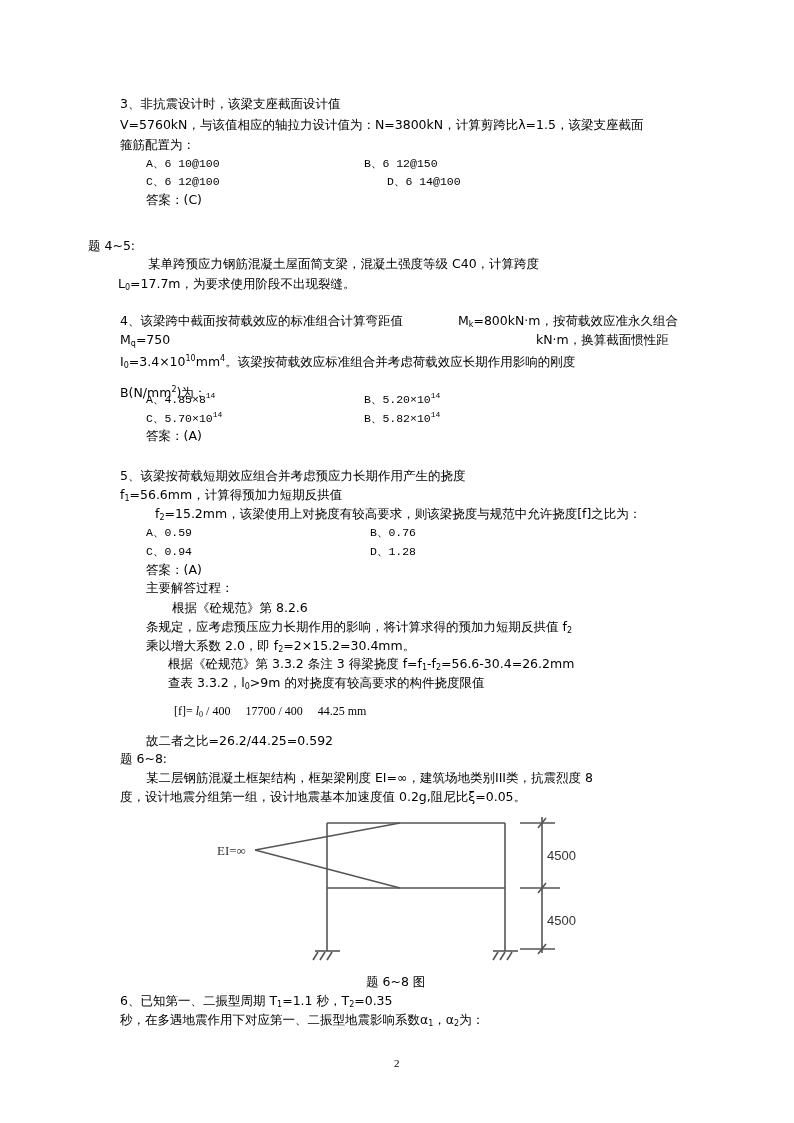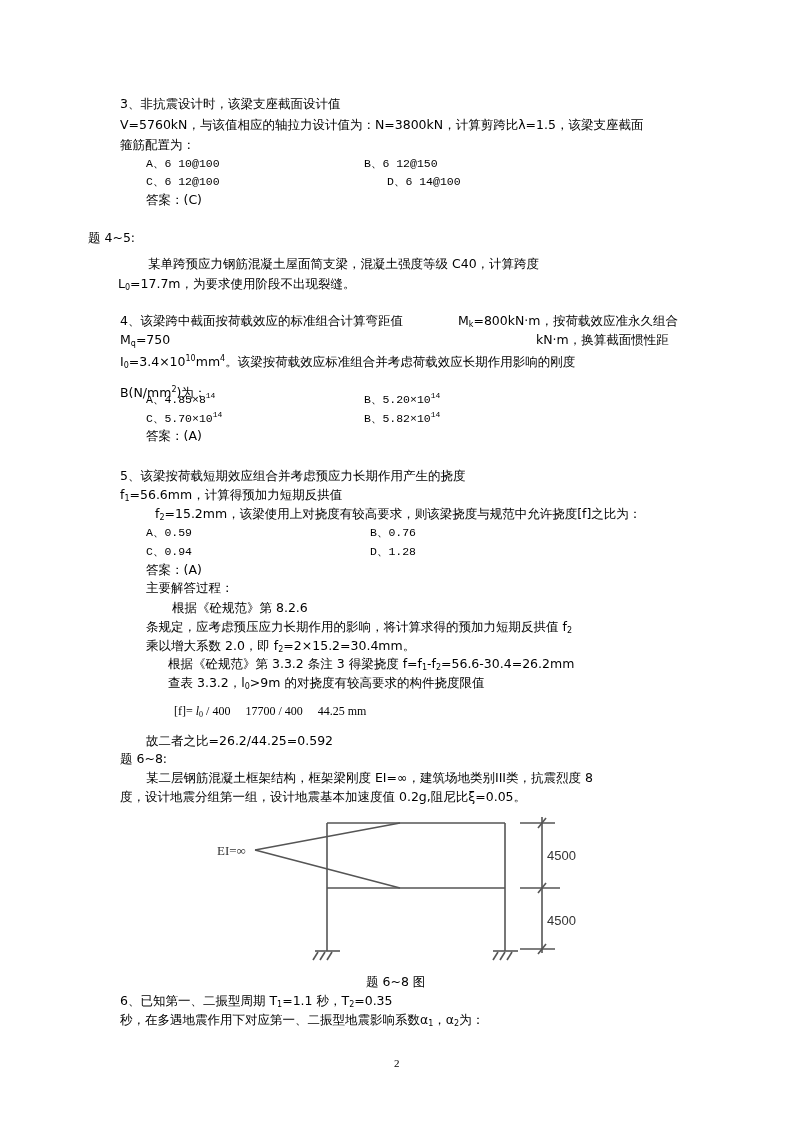--- a/index.html
+++ b/index.html
@@ -20,21 +20,21 @@
 
 <div class="ln" style="left:120px;top:96px;">3、非抗震设计时，该梁支座截面设计值</div>
 <div class="ln" style="left:120px;top:117px;">V=5760kN，与该值相应的轴拉力设计值为：N=3800kN，计算剪跨比λ=1.5，该梁支座截面</div>
 <div class="ln" style="left:120px;top:137px;">箍筋配置为：</div>
 <div class="ln mono" style="left:146px;top:156px;">A、6  10@100</div>
 <div class="ln mono" style="left:364px;top:156px;">B、6  12@150</div>
 <div class="ln mono" style="left:146px;top:174px;">C、6  12@100</div>
 <div class="ln mono" style="left:364px;top:174px;padding-left:23px;">D、6  14@100</div>
 <div class="ln" style="left:146px;top:192px;">答案：(C)</div>
 
-<div class="ln" style="left:88px;top:230px;">题 4~5:</div>
+<div class="ln" style="left:88px;top:238px;">题 4~5:</div>
 <div class="ln" style="left:148px;top:256px;">某单跨预应力钢筋混凝土屋面简支梁，混凝土强度等级 C40，计算跨度</div>
 <div class="ln" style="left:118px;top:276px;"><span>L</span><span class="sub">0</span><span>=17.7m，为要求使用阶段不出现裂缝。</span></div>
 
 <div class="ln" style="left:120px;top:313px;"><span>4、该梁跨中截面按荷载效应的标准组合计算弯距值</span></div>
 <div class="ln" style="left:458px;top:313px;"><span>M</span><span class="sub">k</span><span>=800kN·m，按荷载效应准永久组合</span></div>
 <div class="ln" style="left:120px;top:332px;"><span>M</span><span class="sub">q</span><span>=750</span></div>
 <div class="ln" style="left:536px;top:332px;">kN·m，换算截面惯性距</div>
 <div class="ln" style="left:120px;top:351px;"><span>I</span><span class="sub">0</span><span>=3.4×10</span><span class="sup">10</span><span>mm</span><span class="sup">4</span><span>。该梁按荷载效应标准组合并考虑荷载效应长期作用影响的刚度</span></div>
 <div class="ln" style="left:120px;top:370px;margin-top:12px;"><span>B(N/mm</span><span class="sup">2</span><span>)为：</span></div>
 <div class="ln mono" style="left:146px;top:388px;"><span>A、4.85×8</span><span class="sup">14</span></div>

